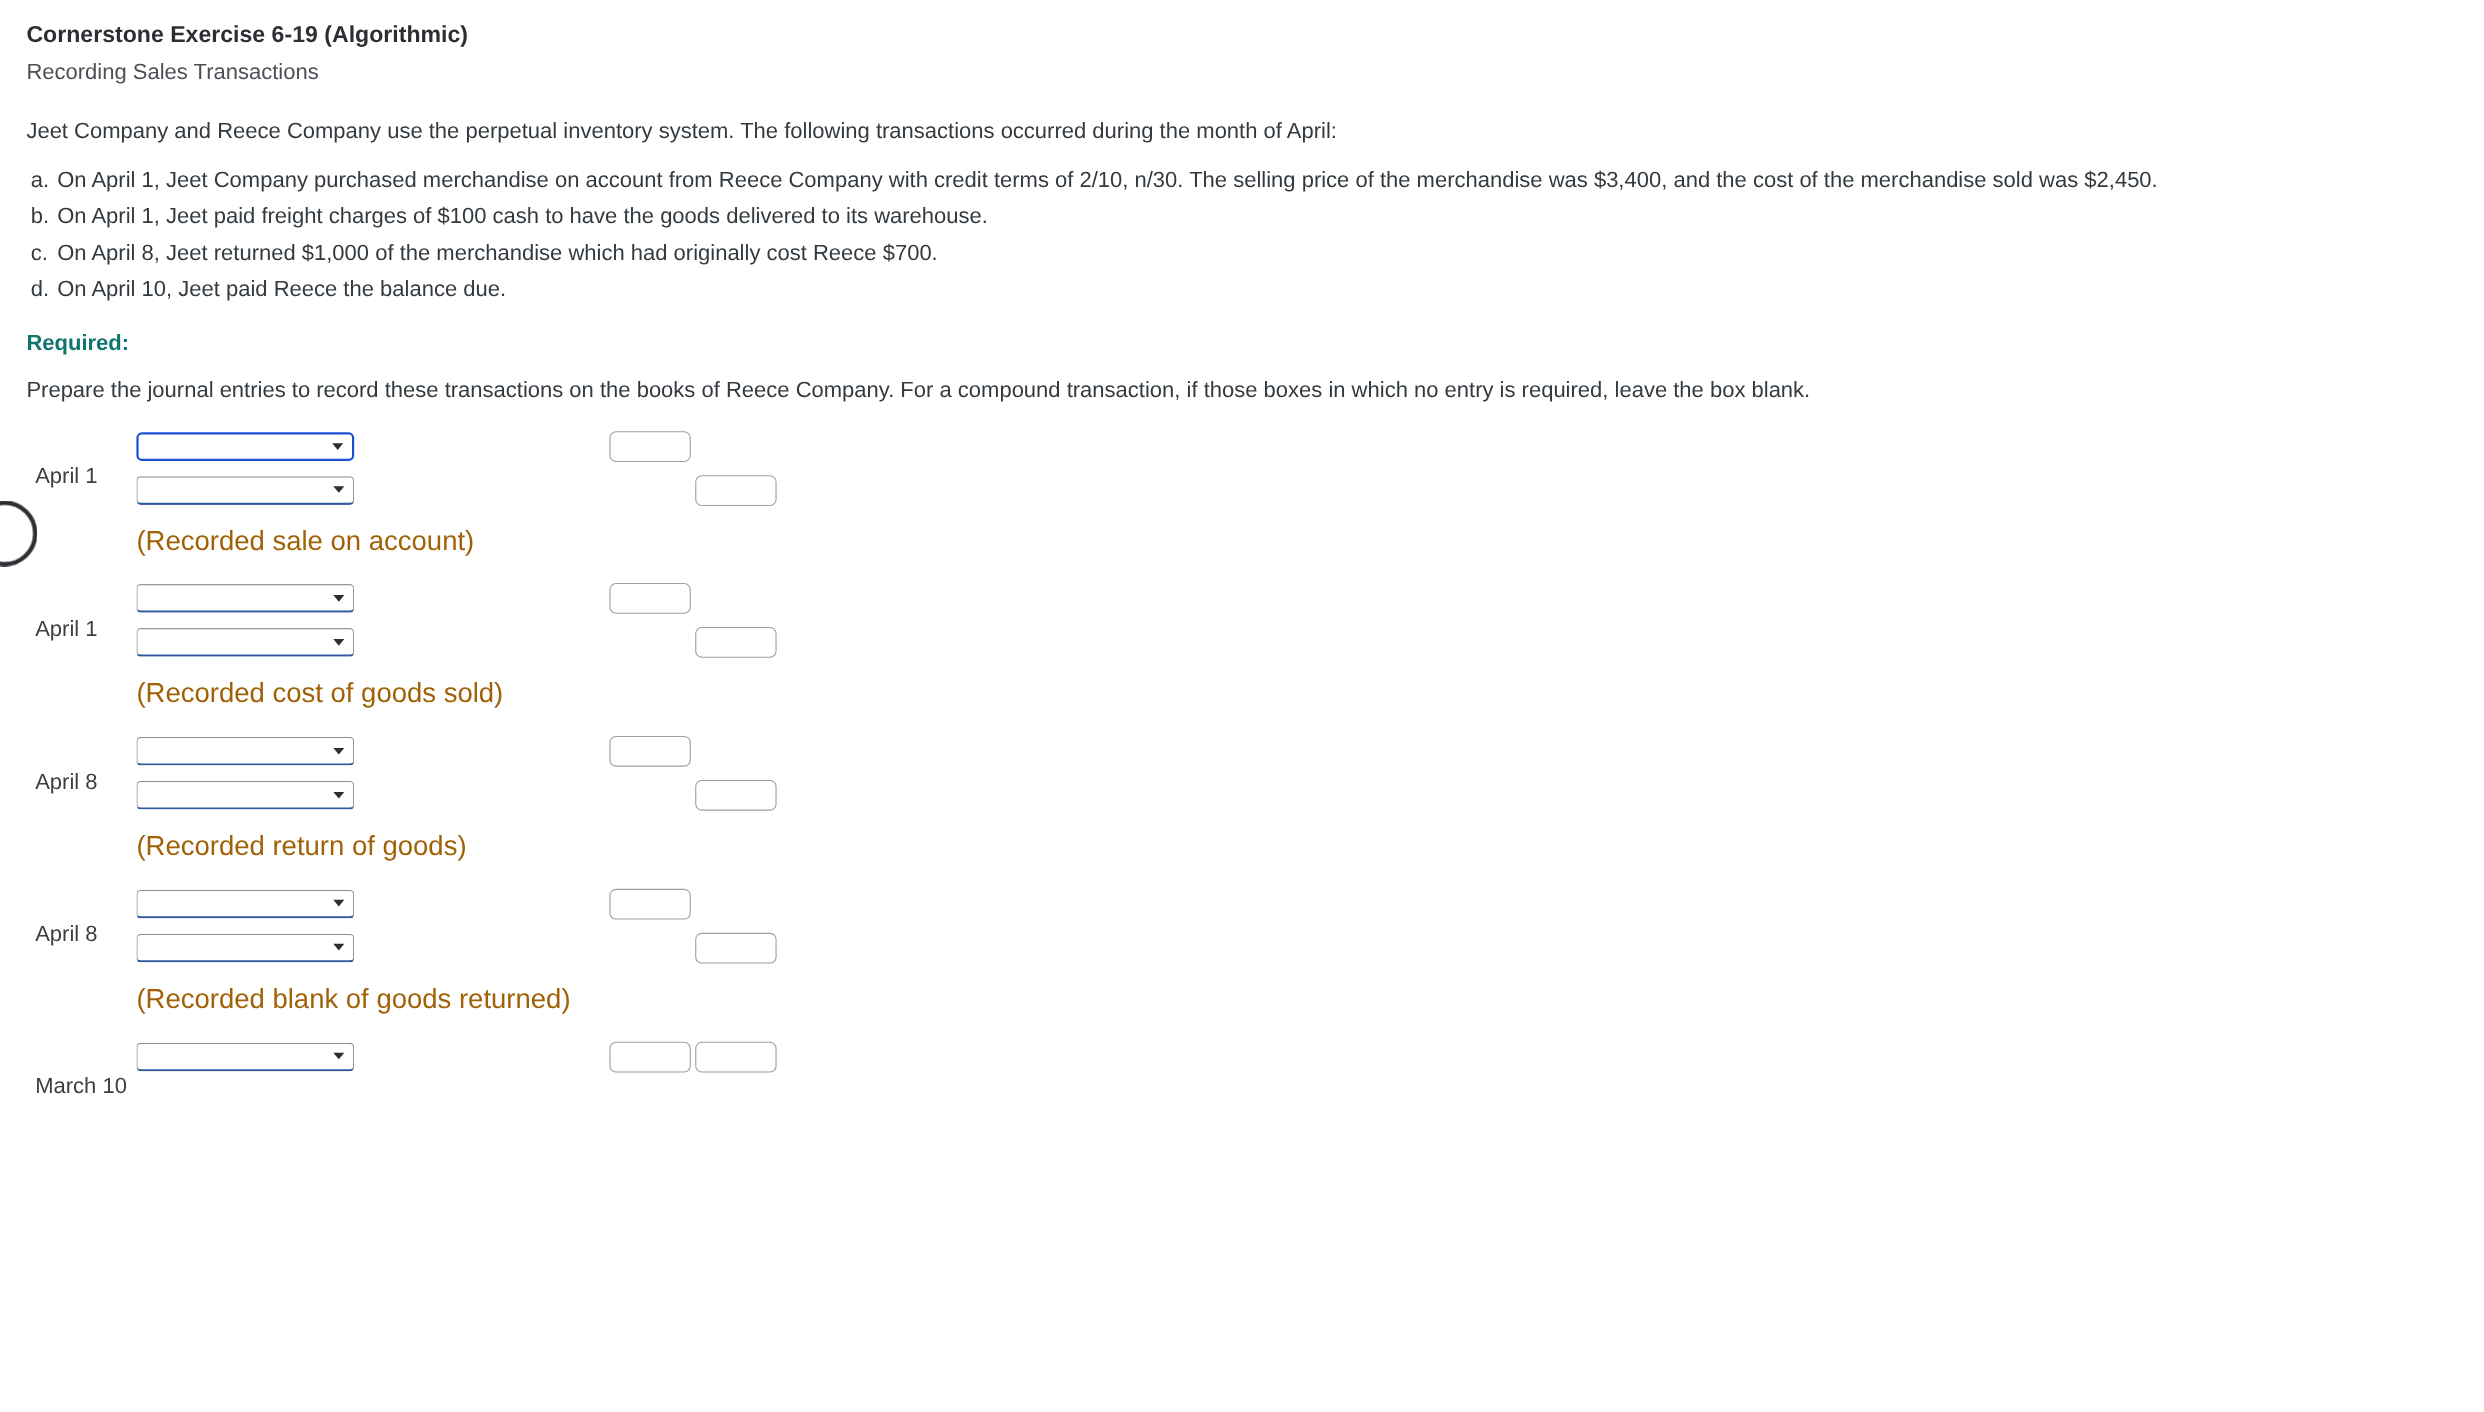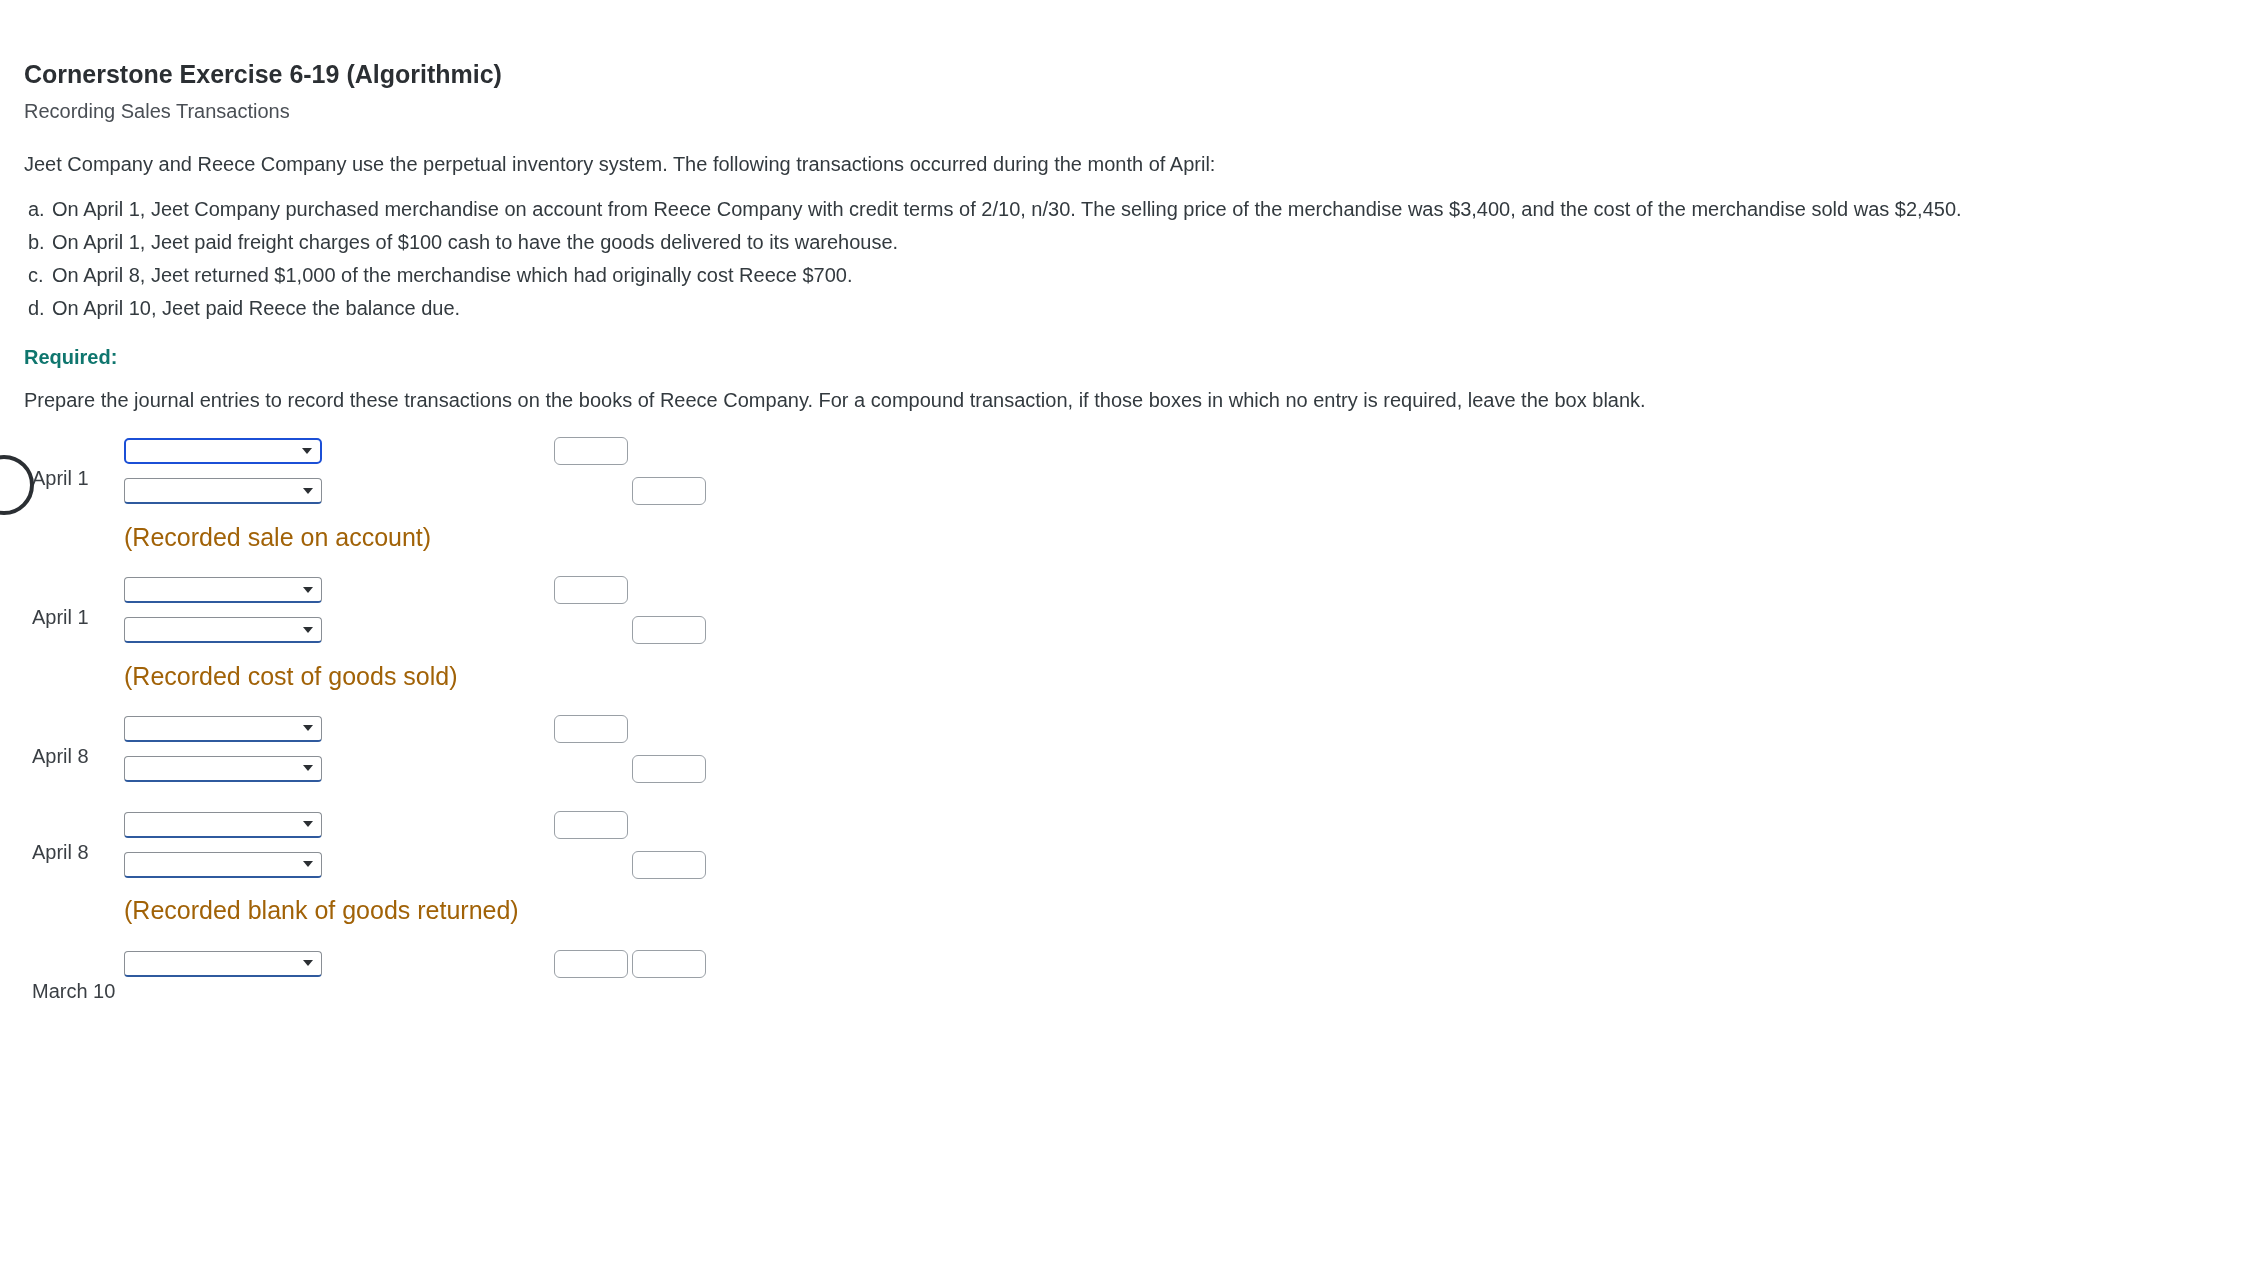--- a/index.html
+++ b/index.html
@@ -7,23 +7,22 @@
     padding: 16px 24px;
     font-family: "Segoe UI", Arial, Helvetica, sans-serif;
     font-size: 20px;
     color: #333a3f;
     background: #fff;
     line-height: 1.55;
   }
   .title {
     font-weight: 700;
     color: #2b2f33;
-    font-size: 25px;
+    font-size: 21px;
     margin-bottom: 2px;
-    margin-top: 39px;
   }
   .subtitle {
     color: #4a4f55;
     font-size: 20px;
     margin-bottom: 22px;
   }
   .intro {
     margin-bottom: 14px;
     color: #333a3f;
   }
@@ -202,20 +201,21 @@
         <div class="acct-col"><div class="acct-select"><div class="caret"></div></div></div>
         <div class="deb-col"><div class="amount-input"></div></div>
         <div class="cred-col"></div>
       </div>
       <div class="je-row">
         <div class="date-col"></div>
         <div class="acct-col"><div class="acct-select"><div class="caret"></div></div></div>
         <div class="deb-col"></div>
         <div class="cred-col"><div class="amount-input"></div></div>
       </div>
+      <div class="memo">(Recorded return of goods)</div>
     </div>
     <div class="entry-block">
       <div class="je-row">
         <div class="date-col">April 8</div>
         <div class="acct-col"><div class="acct-select"><div class="caret"></div></div></div>
         <div class="deb-col"><div class="amount-input"></div></div>
         <div class="cred-col"></div>
       </div>
       <div class="je-row">
         <div class="date-col"></div>

